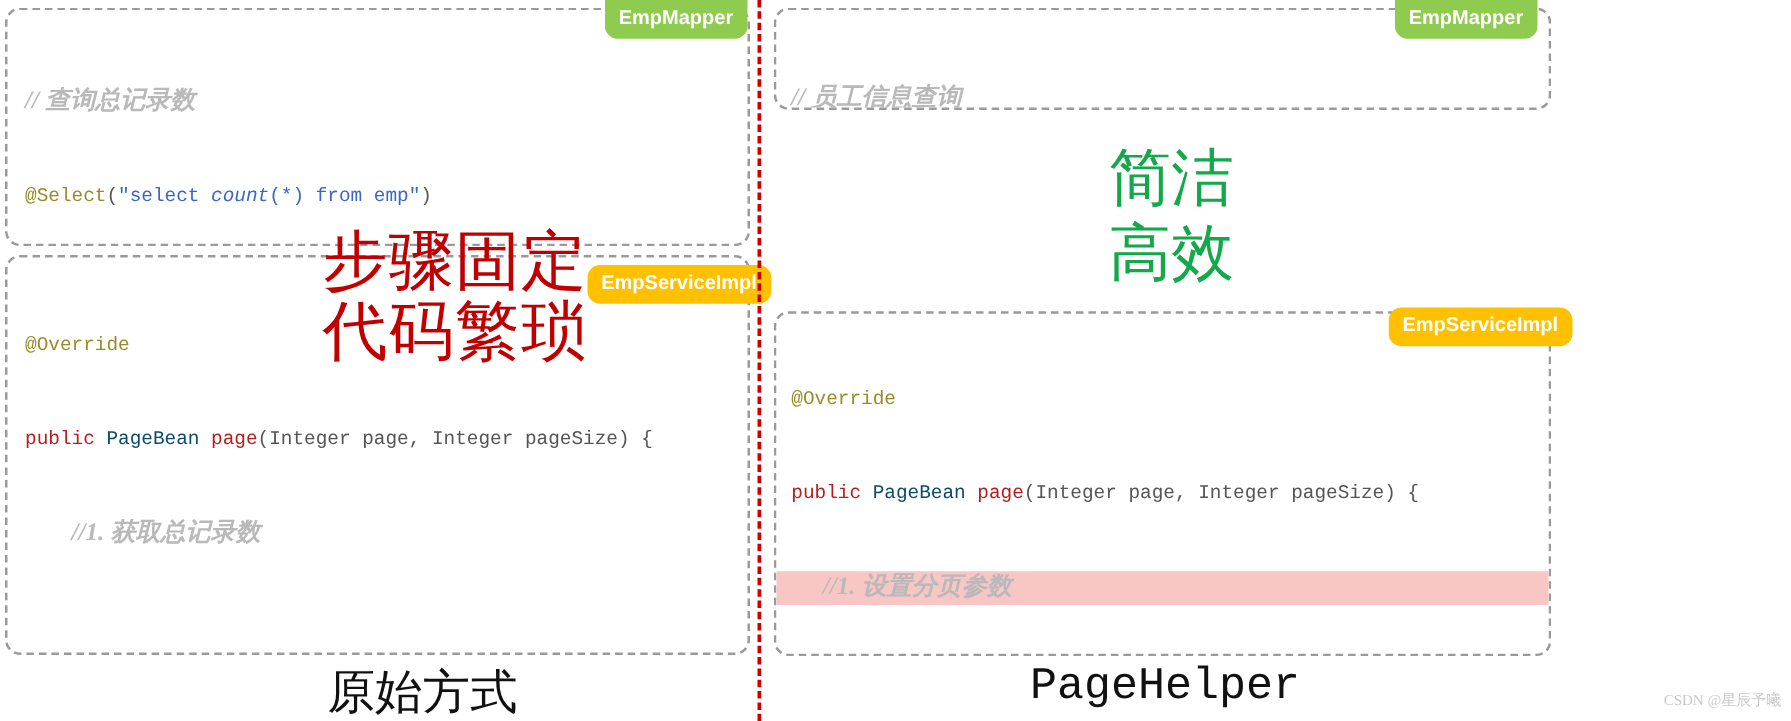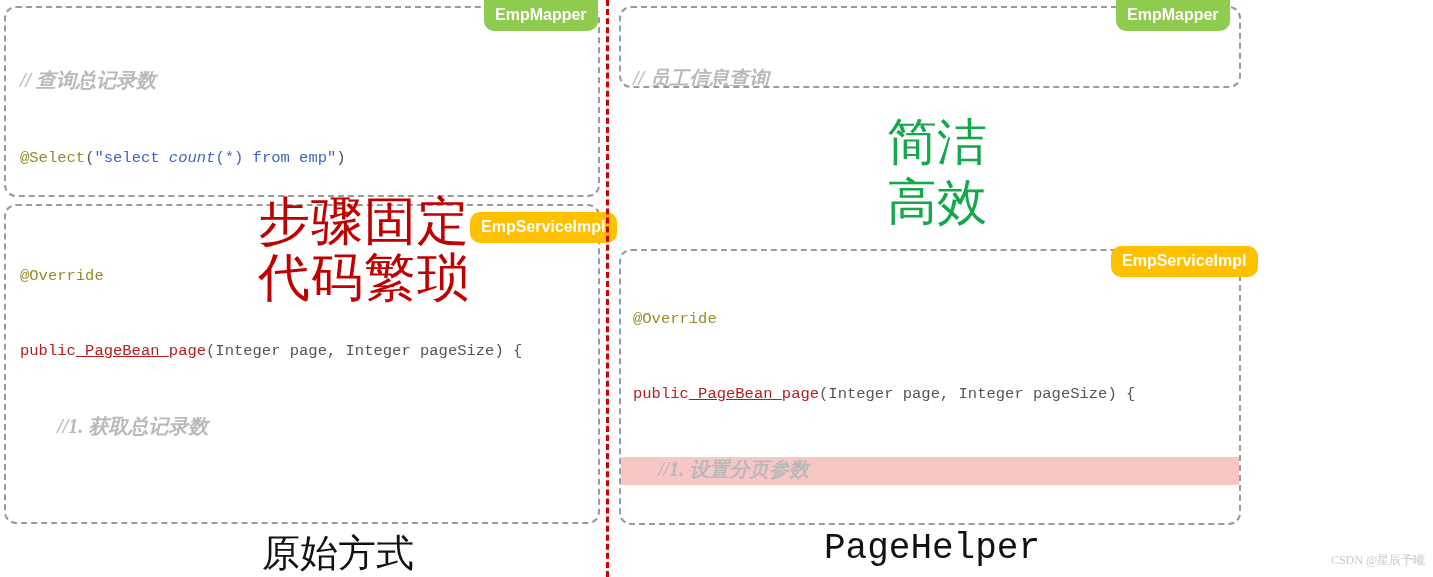--- a/index.html
+++ b/index.html
@@ -42,21 +42,21 @@
   .ln.hl{background:#f9c6c6;}
 
   
   .cmt{color:#b9b9b9;font-style:italic;font-family:"Liberation Serif","DejaVu Serif",serif;font-size:20px;font-weight:bold;}
   .ann{color:#9a8b2a;}
   .str{color:#3b66c4;}
   .kw{color:#b91c1c;}
   .ital{color:#3b66c4;font-style:italic;}
   .mapper{color:#b44ec4;}
   .plain{color:#555555;}
-  .dark{color:#b91c1c;text-decoration:underline;}
+  .dark{color:#0c4a6e;}
 
   
   .badge{
     position:absolute;
     color:#ffffff;
     font-family:"Liberation Sans","DejaVu Sans",sans-serif;
     font-weight:bold;
     font-size:16px;
     padding:5px 11px 6px 11px;
     white-space:nowrap;
@@ -141,21 +141,21 @@
         
         
         
         
         
       </div>
     </div>
 
     <div class="badge orange" style="left:470px;top:212px;"><span>EmpServiceImpl</span></div>
 
-    <div class="overlay-red" style="left:258px;top:192px;text-align:center;">
+    <div class="overlay-red" style="left:258px;top:180px;text-align:center;">
       <div>步骤固定</div>
       <div style="margin-top:-2px;">代码繁琐</div>
     </div>
 
     <div class="caption" style="left:262px;top:528px;">原始方式</div>
   </div>
 
   <div class="divider"></div>
 
   <div class="panel panel-right">

